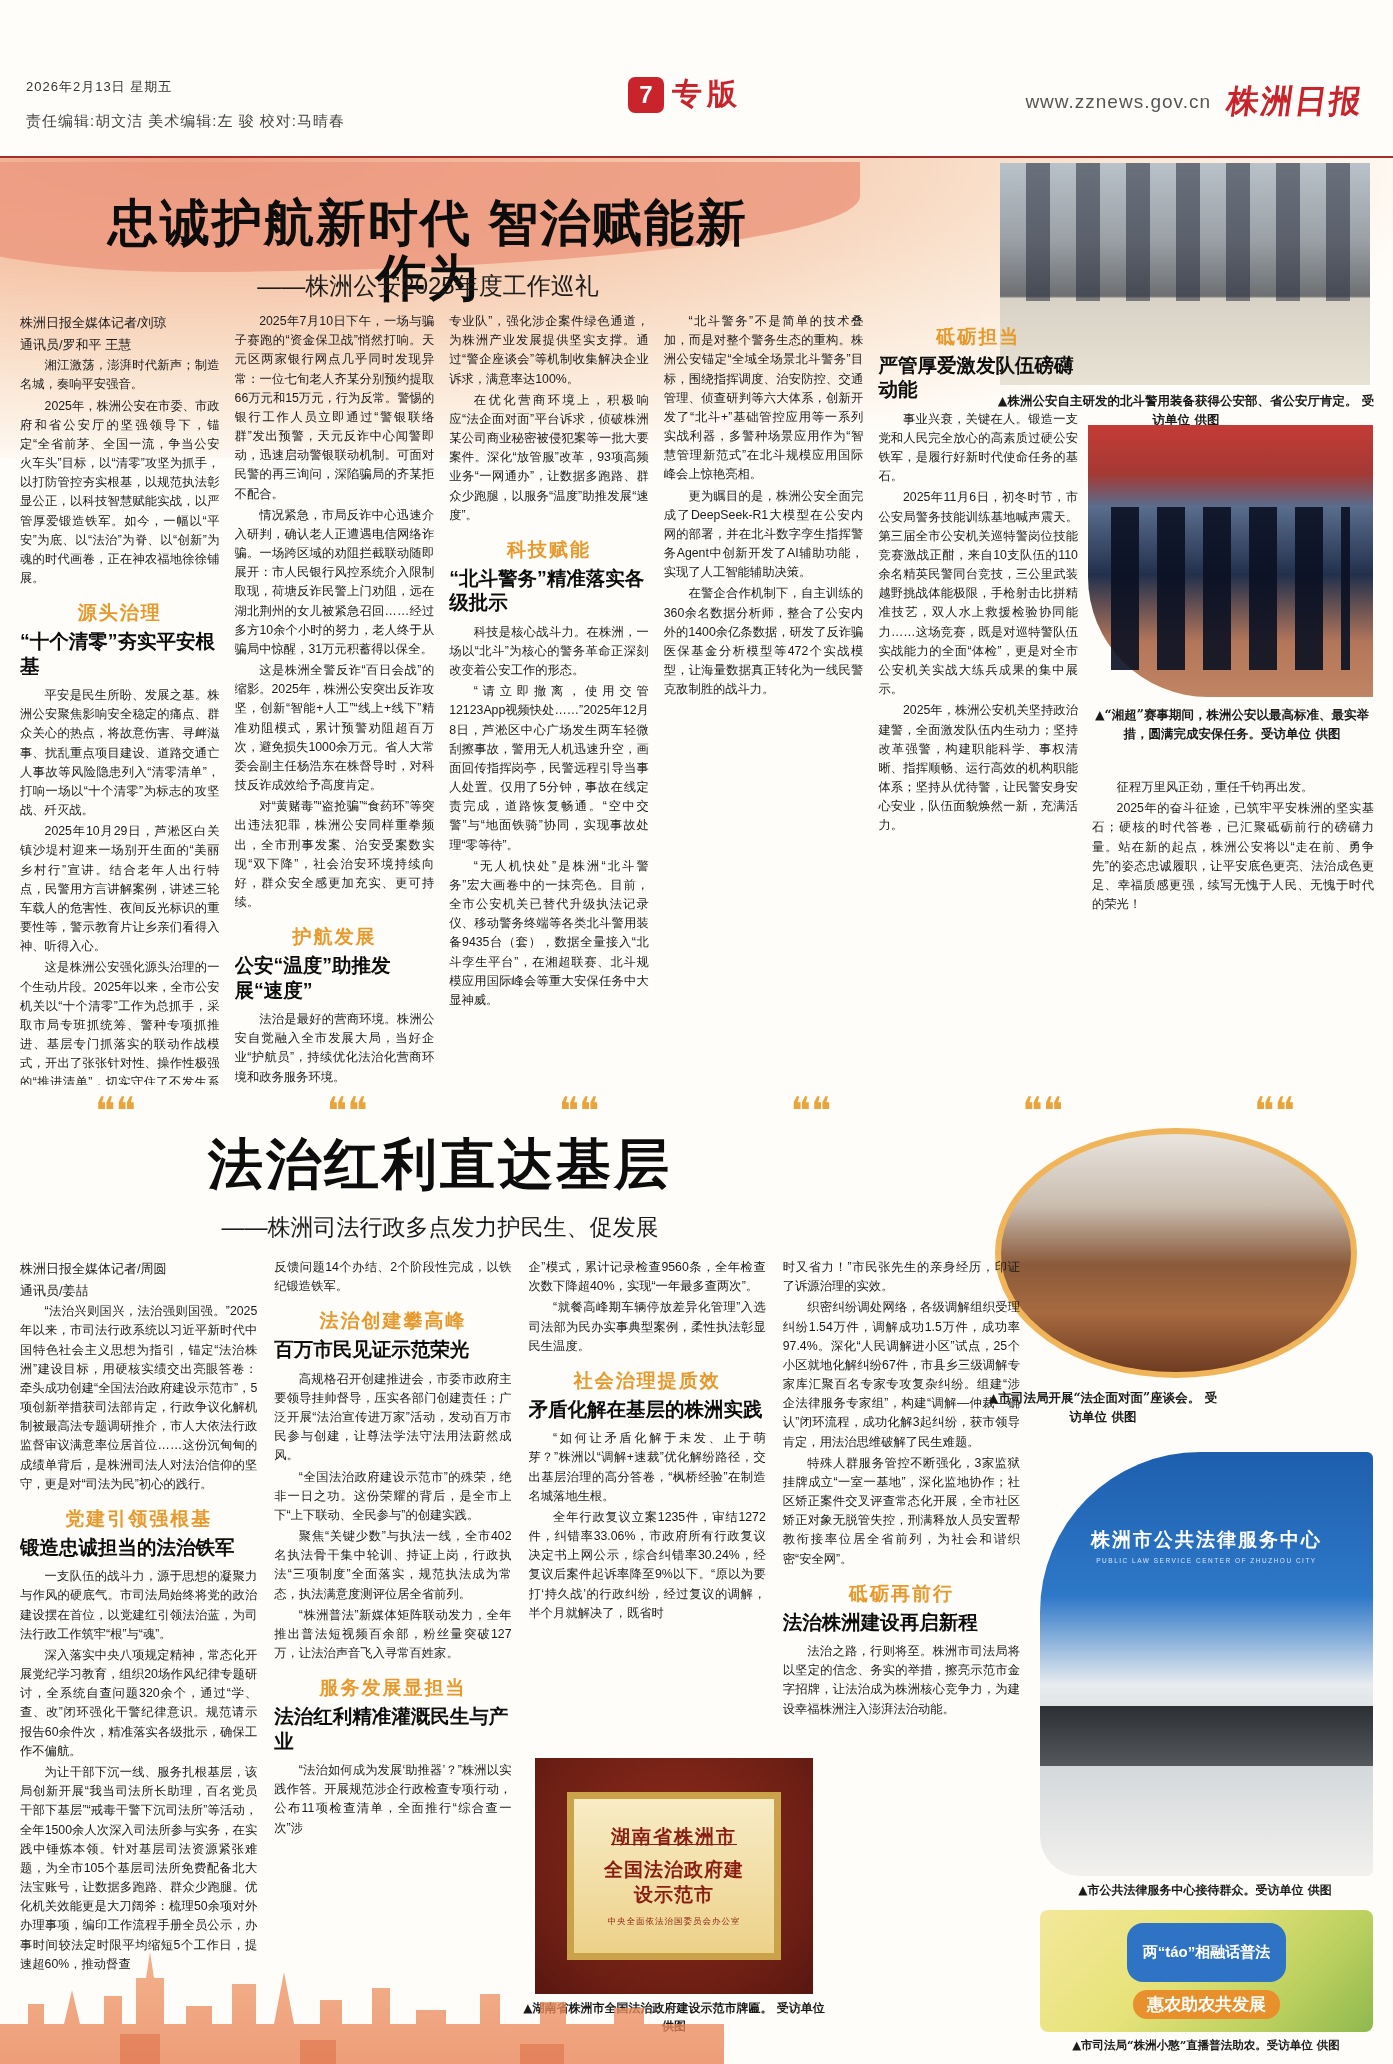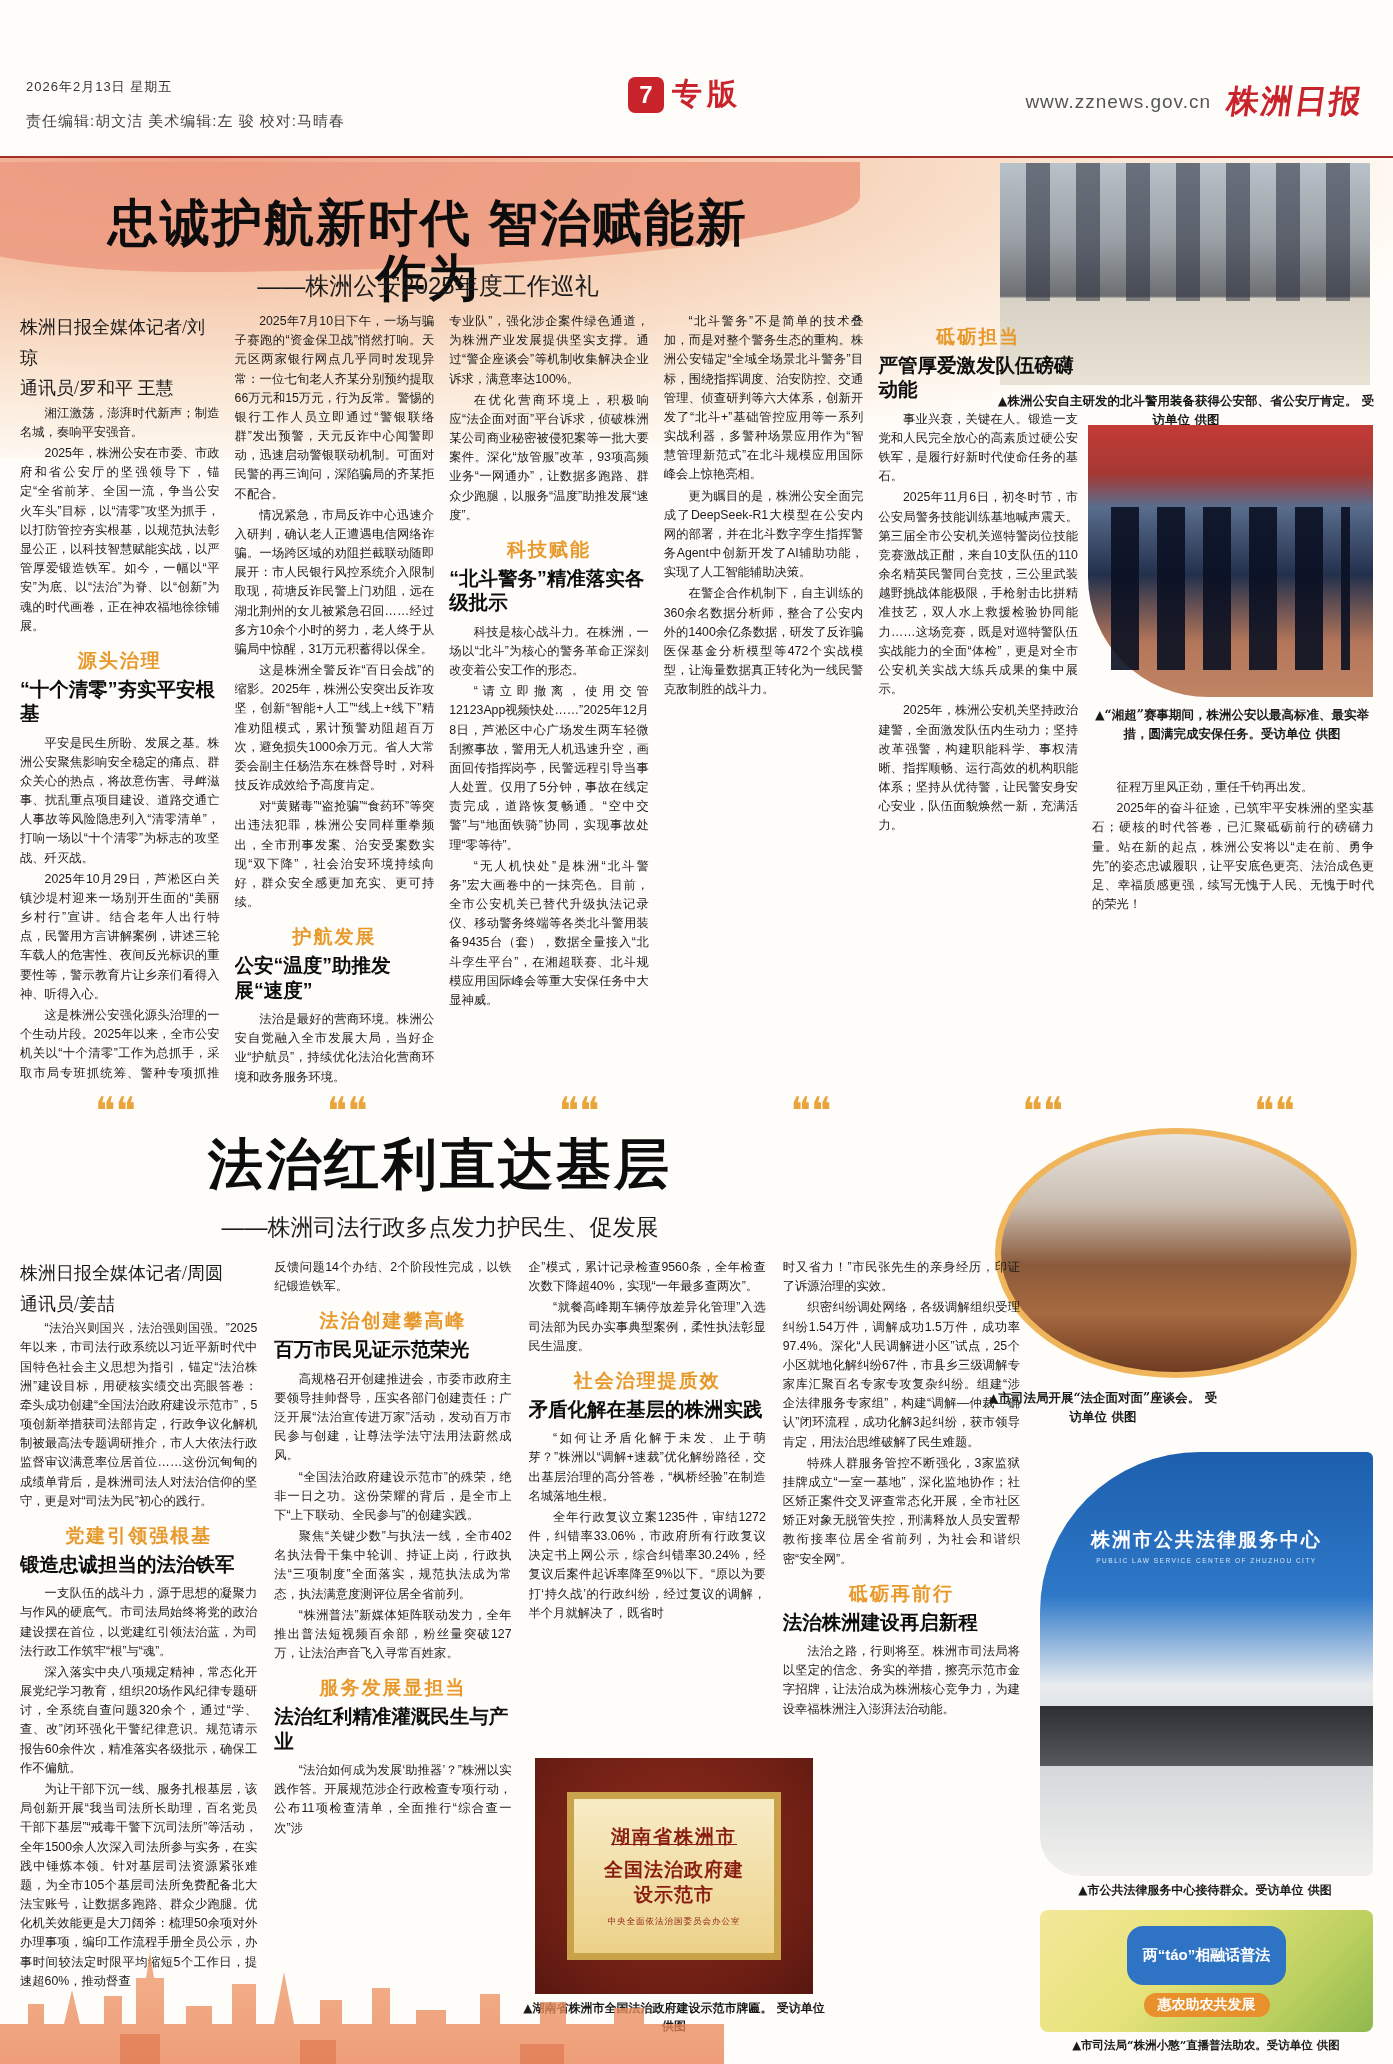--- a/index.html
+++ b/index.html
@@ -31,21 +31,21 @@
   .photoA{position:absolute;left:1000px;top:163px;width:370px;height:222px;
           background:linear-gradient(180deg,#b9c2c9 0%,#9aa0a6 35%,#6d6f72 60%,#d8d2c6 61%,#e8e2d4 100%);}
   .photoA .figs{position:absolute;left:0;top:0;width:100%;height:62%;
           background:repeating-linear-gradient(90deg,transparent 0 26px,rgba(40,45,60,.55) 26px 50px);}
   .capA{position:absolute;left:992px;top:392px;width:388px;font-size:12.5px;font-weight:700;
         text-align:center;line-height:1.5;font-family:"DejaVu Serif",serif;}
   .a1cols{position:absolute;left:20px;top:312px;width:1058px;height:773px;display:flex;gap:15px;}
   .col{flex:1;overflow:hidden;}
   .para{font-size:12.3px;line-height:1.56;text-align:justify;text-indent:2em;margin:0 0 2px;}
   .cont{text-indent:0;}
-  .plain{font-size:18px;line-height:1.7;margin:0;font-family:Liberation Serif, serif;}
+  .plain{font-size:13px;line-height:1.7;margin:0;}
   .eyebrow{text-align:center;color:#e8992c;font-size:19px;font-weight:800;letter-spacing:2px;margin:12px 0 3px;}
   .subhead{text-align:left;font-size:19.5px;font-weight:800;line-height:1.25;margin:0 0 8px;color:#0d0d0d;}
   .photoB{position:absolute;left:1088px;top:425px;width:285px;height:272px;border-radius:0 0 0 120px;
           background:linear-gradient(180deg,#c43b36 0%,#a43934 18%,#5a6d8d 30%,#22304c 55%,#b4765a 80%,#c08563 100%);}
   .photoB .figs{position:absolute;left:8%;top:30%;width:84%;height:60%;
           background:repeating-linear-gradient(90deg,rgba(10,16,34,.9) 0 28px,transparent 28px 46px);}
   .capB{position:absolute;left:1088px;top:705px;width:288px;font-size:12.5px;font-weight:700;
         text-align:center;line-height:1.55;font-family:"DejaVu Serif",serif;}
   .a1close{position:absolute;left:1092px;top:778px;width:282px;overflow:hidden;height:300px;}
   
@@ -68,21 +68,21 @@
   .lawsign{margin-top:75px;text-align:center;color:#fff;font-weight:800;font-size:19px;letter-spacing:2px;}
   .lawsub{text-align:center;color:#d7e6f7;font-size:6.5px;letter-spacing:1.5px;margin-top:4px;}
   .lawdesk{position:absolute;left:0;bottom:26%;width:100%;height:14%;
         background:linear-gradient(180deg,#2c2f33,#55595e);}
   .capLaw{position:absolute;left:1030px;top:1882px;width:350px;font-size:12px;font-weight:700;
         text-align:center;font-family:"DejaVu Serif",serif;}
   .photoPromo{position:absolute;left:1040px;top:1910px;width:333px;height:122px;border-radius:8px;overflow:hidden;
         background:linear-gradient(135deg,#f4e79a 0%,#e7e37a 40%,#b9cf5e 75%,#8fb84e 100%);
         display:flex;flex-direction:column;align-items:center;justify-content:center;gap:8px;}
   .pill1{background:#2f74c4;color:#fff;font-weight:800;font-size:15px;padding:20px 16px;border-radius:16px;}
-  .pill2{background:#e8902c;color:#fff;font-weight:800;font-size:14px;padding:3px 14px;border-radius:14px;}
+  .pill2{background:#e8902c;color:#fff;font-weight:800;font-size:17px;padding:3px 14px;border-radius:14px;}
   .capPromo{position:absolute;left:1036px;top:2038px;width:340px;font-size:11.5px;font-weight:700;
         text-align:center;font-family:"DejaVu Serif",serif;}
   .plaquePhoto{position:absolute;left:535px;top:1758px;width:278px;height:236px;background:
         radial-gradient(circle at 50% 40%,#8d2a1c 0%,#6e1f14 70%,#571710 100%);
         display:flex;align-items:center;justify-content:center;}
   .plaque{width:214px;height:168px;background:linear-gradient(180deg,#f8ecc6,#ecd189);
         border:7px solid #c9a24a;box-sizing:border-box;display:flex;flex-direction:column;
         align-items:center;justify-content:center;gap:8px;}
   .pq1{color:#8a1d12;font-size:19px;font-weight:700;letter-spacing:2px;text-decoration:underline;}
   .pq2{color:#8a1d12;font-size:19px;font-weight:900;letter-spacing:1px;text-align:center;width:150px;line-height:1.3;}

